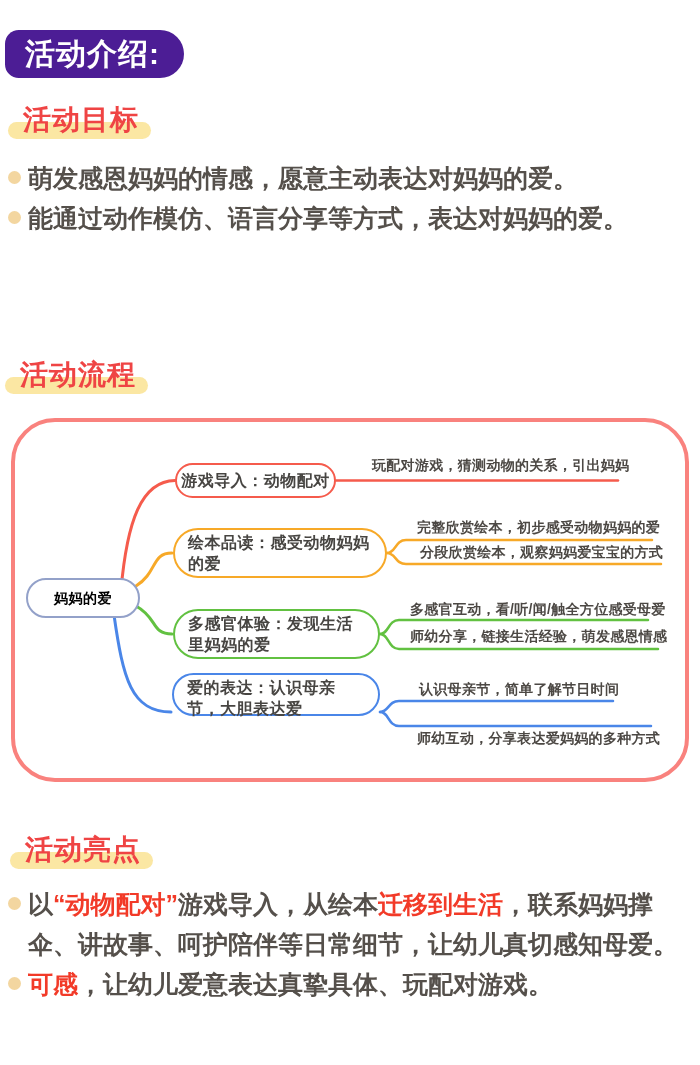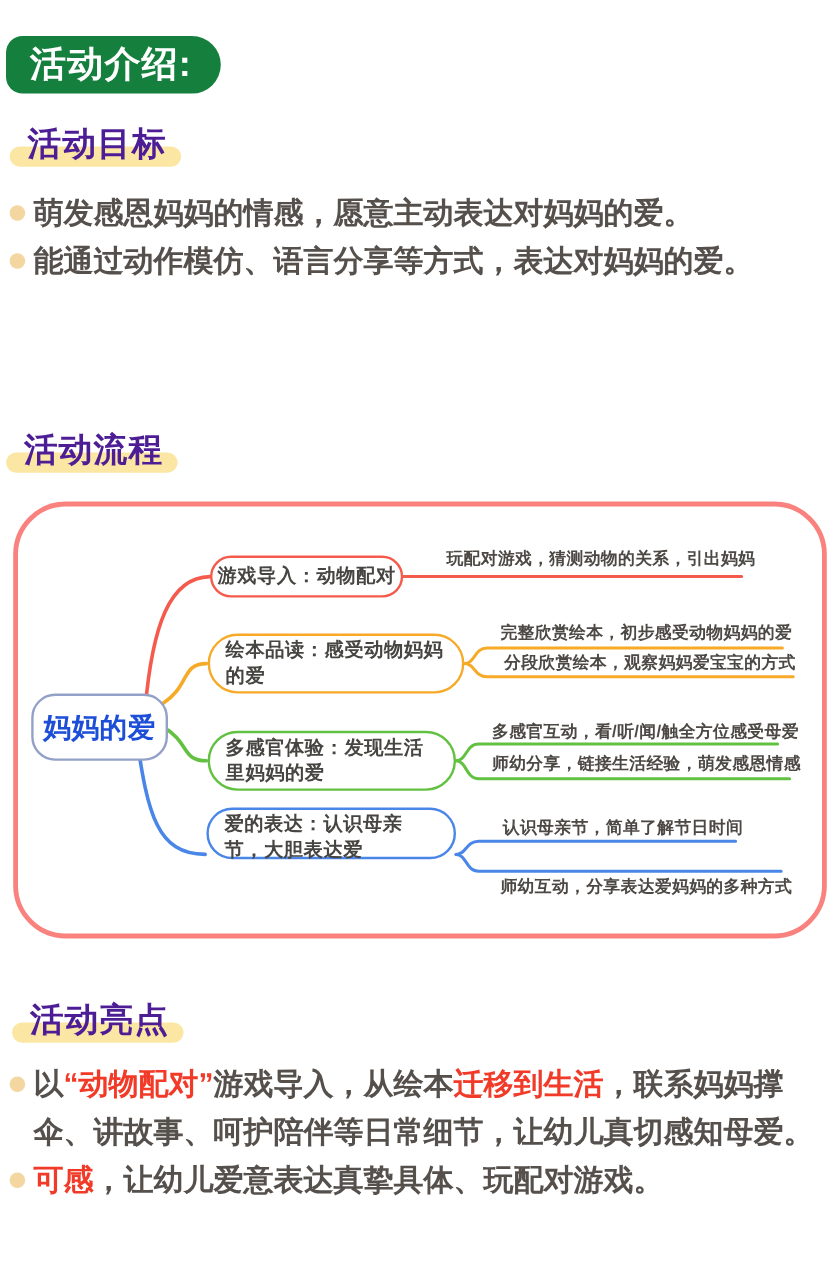--- a/index.html
+++ b/index.html
@@ -4,27 +4,27 @@
 <style>
   * { margin:0; padding:0; box-sizing:border-box; }
   html,body { background:#ffffff; }
   body {
     width:700px; height:1065px; position:relative; overflow:hidden;
     font-family:"Liberation Sans","DejaVu Sans",sans-serif;
     font-weight:bold; color:#55504b;
   }
   .badge {
     position:absolute; left:5px; top:30px; height:48px;
-    padding:0 24px 0 20px; background:#15803d; color:#ffffff;
+    padding:0 24px 0 20px; background:#4c1d95; color:#ffffff;
     font-size:30px; line-height:48px; border-radius:15px 26px 26px 15px;
     letter-spacing:1px;
   }
   .h2 {
     position:absolute; z-index:0; display:inline-block;
-    font-size:28px; color:#4c1d95; letter-spacing:1px;
+    font-size:28px; color:#ef4444; letter-spacing:1px;
   }
   .h2::after {
     content:""; position:absolute; left:-15px; right:-12px; bottom:0;
     height:17px; background:#fbe7a3; border-radius:9px; z-index:-1;
   }
   .h-goals { left:23px; top:101px; }
   .h-flow  { left:20px; top:356px; }
   .h-high  { left:25px; top:831px;text-align:center; }
 
   .list { position:absolute; left:8px; right:6px; }
@@ -47,23 +47,23 @@
   .mindmap svg { position:absolute; left:0; top:0; width:670px; height:356px; }
   .stroke-red    { stroke:#f55b4c; }
   .stroke-yellow { stroke:#f7a928; }
   .stroke-green  { stroke:#62c141; }
   .stroke-blue   { stroke:#4a86e8; }
   .node {
     position:absolute; background:#ffffff; border:2px solid;
     font-size:16px; line-height:21px; color:#474542; letter-spacing:0.5px;
   }
   .node-root {
-    left:11px; top:156px; width:114px; height:56px; border-radius:20px;
+    left:11px; top:156px; width:114px; height:40px; border-radius:20px;
     border-color:#93a1c9; display:flex; align-items:center; justify-content:center;
-    font-size:23px; color:#1d4ed8;
+    font-size:14px; color:#000000;
   }
   .n1 { left:160px; top:41px;  width:161px; height:35px; border-radius:18px;
         border-color:#f55b4c; display:flex; align-items:center; justify-content:center; }
   .n2 { left:158px; top:106px; width:214px; height:50px; border-radius:25px;
         border-color:#f7a928; padding:2px 10px 0 13px; }
   .n3 { left:158px; top:187px; width:207px; height:50px; border-radius:25px;
         border-color:#62c141; padding:2px 10px 0 13px; }
   .n4 { left:157px; top:251px; width:208px; height:43px; border-radius:25px;
         border-color:#4a86e8; padding:2px 10px 0 13px; }
   .sub {

